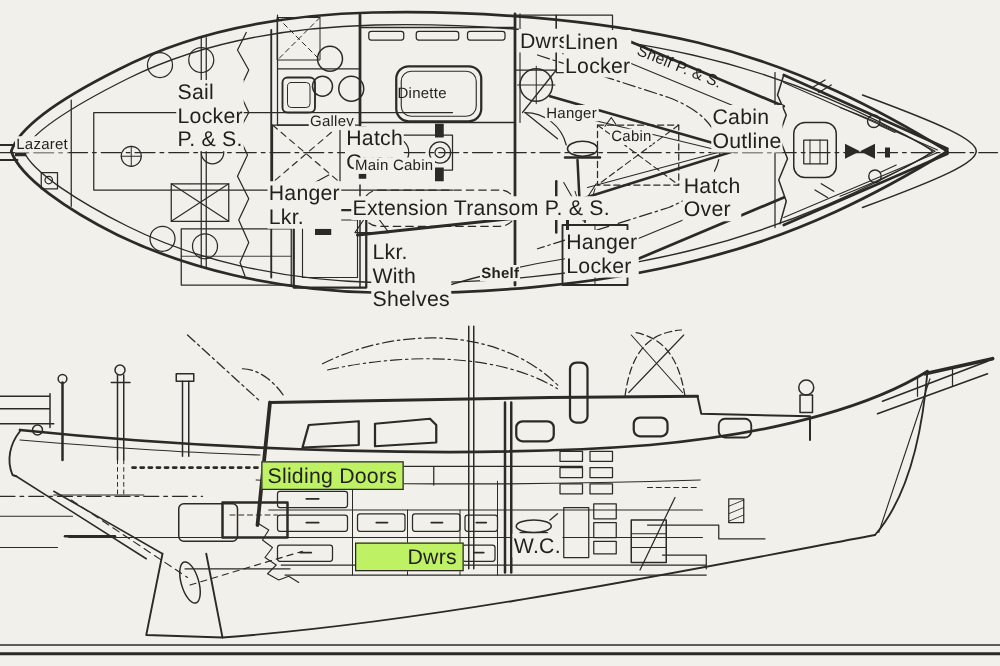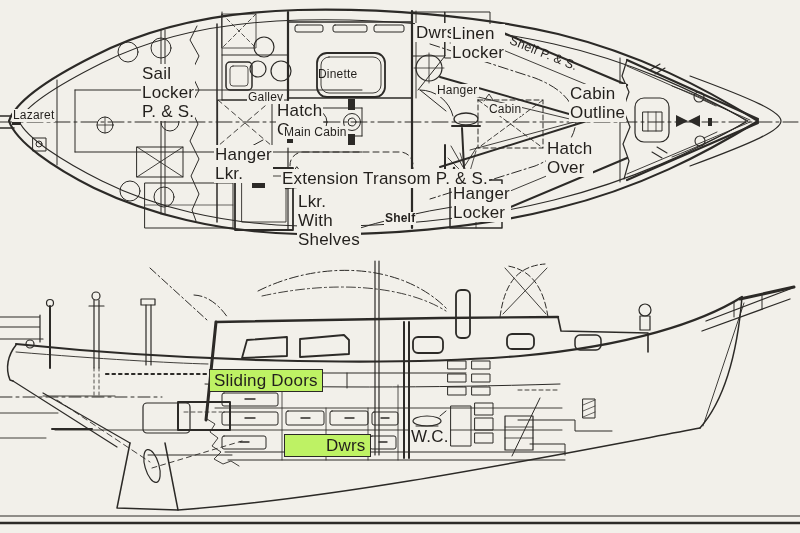--- a/index.html
+++ b/index.html
@@ -267,21 +267,21 @@
   <div class="lbl lg" style="left:12px;top:109px;">Lazaret</div>
   <div class="lbl" style="left:141px;top:64px;">Sail
 Locker
 P. &amp; S.</div>
   <div class="lbl lg" style="left:247px;top:91px;text-align:right;">Galley</div>
   <div class="lbl" style="left:276px;top:101px;">Hatch
 Over</div>
   <div class="lbl lg" style="left:283px;top:126px;">Main Cabin</div>
   <div class="lbl" style="left:214px;top:145px;">Hanger
 Lkr.</div>
-  <div class="lbl" style="left:281px;top:157px;margin-top:12px;">Extension Transom P. &amp; S.</div>
+  <div class="lbl" style="left:281px;top:157px;">Extension Transom P. &amp; S.</div>
   <div class="lbl" style="left:297px;top:192px;">Lkr.
 With
 Shelves</div>
   <div class="lbl lg" style="left:384px;top:212px;font-weight:bold;">Shelf</div>
   <div class="lbl lg center" style="left:317px;top:68px;width:68px;background:transparent;">Dinette</div>
   <div class="lbl" style="left:415px;top:23px;">Dwrs.</div>
   <div class="lbl" style="left:451px;top:24px;">Linen
 Locker</div>
   <div class="lbl rot" style="left:512px;top:33px;">Shelf P. &amp; S.</div>
   <div class="lbl lg" style="left:436px;top:84px;">Hanger</div>

